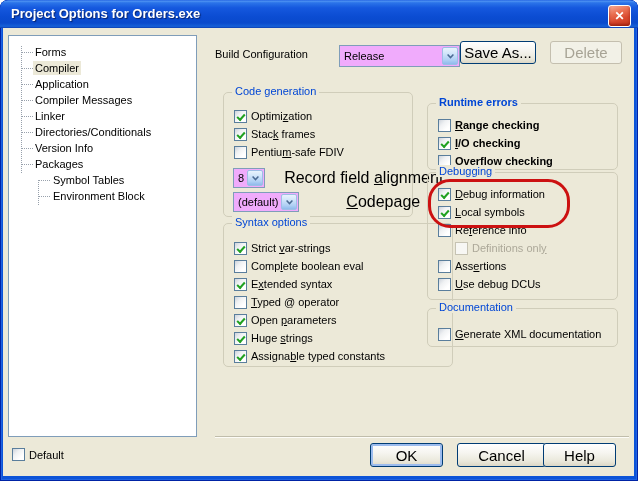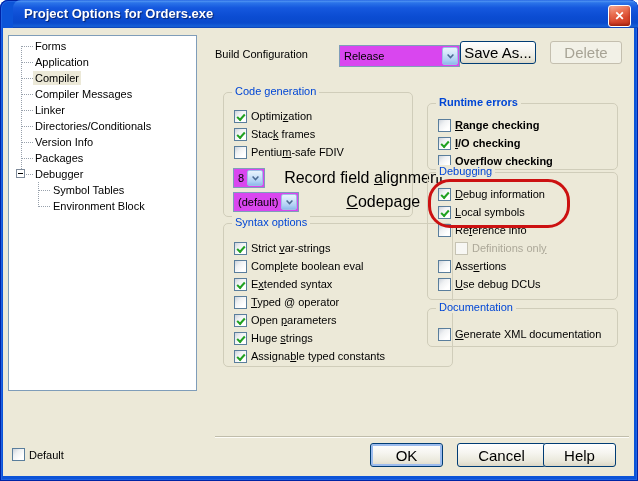--- a/index.html
+++ b/index.html
@@ -1,47 +1,47 @@
 <!DOCTYPE html>
 <html><head>
 <meta charset="utf-8">
 <style>
   html,body{margin:0;padding:0;}
   body{width:638px;height:481px;font-family:"Liberation Sans",sans-serif;background:#fff;}
   .window{position:relative;width:638px;height:481px;background:#0C54D8;border-radius:8px 8px 0 0;
     box-shadow:inset 0 0 0 1px #0023A5, inset 0 0 0 2px #1F63E2;overflow:hidden;}
-  .titlebar{position:absolute;top:0;left:13px;right:0;height:28px;border-radius:8px 8px 0 0;
+  .titlebar{position:absolute;top:0;left:0;right:0;height:28px;border-radius:8px 8px 0 0;
     background:linear-gradient(180deg,#1E5EE0 0%,#4E93F2 4%,#2B74E9 10%,#1558DE 28%,#0B4CD2 60%,#0A4ACC 82%,#1660D8 94%,#0C3EB0 100%);}
   .title{position:absolute;left:11px;top:6px;color:#fff;font-weight:bold;font-size:13px;
     text-shadow:1px 1px 1px rgba(8,28,90,.85);white-space:nowrap;}
   .closebtn{position:absolute;right:7px;top:5px;width:21px;height:20px;border:1px solid #fff;border-radius:3px;
     background:linear-gradient(160deg,#F6AC97 0%,#EA6F52 35%,#D8472D 65%,#C63A1B 100%);
     box-shadow:inset 0 -2px 3px rgba(120,10,0,.55);color:#fff;font-size:12px;font-weight:bold;
     display:flex;align-items:center;justify-content:center;cursor:pointer;line-height:1;}
   .client{position:absolute;left:3px;right:4px;top:28px;bottom:5px;background:#ECE9D8;}
 
   
-  .tree{position:absolute;left:5px;top:7px;width:189px;height:356px;background:#fff;
-    border:1px solid #7F9DB9;box-sizing:border-box;padding-top:2px;overflow:hidden;}
+  .tree{position:absolute;left:5px;top:7px;width:189px;height:402px;background:#fff;
+    border:1px solid #7F9DB9;box-sizing:border-box;padding-top:8px;overflow:hidden;}
   .trow{position:relative;height:16px;display:flex;align-items:center;padding-left:24px;font-size:11px;cursor:default;}
   .trow::before{content:"";position:absolute;left:12px;top:8px;width:12px;border-top:1px dotted #98A1AC;}
   .trow.child{padding-left:42px;}
   .trow.child::before{left:29px;width:12px;}
   .trow.has-exp::before{left:17px;width:7px;}
   .tlabel{padding:1px 2px;white-space:nowrap;}
   .tlabel.sel{background:#ECE9D8;}
   .vline-root{position:absolute;left:12px;top:10px;height:127px;border-left:1px dotted #98A1AC;}
   .vline-child{position:absolute;left:29px;top:146px;height:23px;border-left:1px dotted #98A1AC;}
   .expbox{position:absolute;left:7px;top:3px;width:9px;height:9px;box-sizing:border-box;
     border:1px solid #7E8A99;background:#fff;}
   .expbox::after{content:"";position:absolute;left:1px;top:3px;width:5px;height:1px;background:#000;}
 
   
   .bc-label{position:absolute;left:212px;top:20px;font-size:11px;}
-  .combo{position:relative;border:1px solid #7F9DB9;background:#d946ef;box-sizing:border-box;
+  .combo{position:relative;border:1px solid #7F9DB9;background:#f0abfc;box-sizing:border-box;
     display:flex;align-items:center;font-size:11px;padding:0 20px 0 4px;cursor:default;}
   .combo-val{white-space:nowrap;overflow:hidden;}
   .combo-btn{position:absolute;top:1px;right:1px;bottom:1px;width:16px;border:1px solid #9EBEE6;border-radius:2px;
     background:linear-gradient(180deg,#E9F3FD 0%,#D4E7FA 30%,#AFCFF4 75%,#8FBAEC 100%);
     display:flex;align-items:center;justify-content:center;box-sizing:border-box;}
   .bc-combo{position:absolute;left:336px;top:17px;width:121px;height:22px;}
 
   .btn{position:absolute;box-sizing:border-box;border:1px solid #003C74;border-radius:3px;
     background:linear-gradient(180deg,#FFFFFF 0%,#F6F5F0 40%,#EAE8DB 78%,#DCD7C6 100%);
     font-size:15px;color:#000;display:flex;align-items:center;justify-content:center;cursor:pointer;}
@@ -107,43 +107,39 @@
   <div class="client">
 
     <div class="tree">
       <div class="vline-root"></div>
       <div class="vline-child"></div>
       <div>
           <div class="trow">
             <span class="tlabel">Forms</span>
           </div>
           <div class="trow">
+            <span class="tlabel sel">Compiler</span>
+          </div>
+          <div class="trow">
             <span class="tlabel">Application</span>
           </div>
           <div class="trow">
-            <span class="tlabel sel">Compiler</span>
-          </div>
-          <div class="trow">
             <span class="tlabel">Compiler Messages</span>
           </div>
           <div class="trow">
             <span class="tlabel">Linker</span>
           </div>
           <div class="trow">
             <span class="tlabel">Directories/Conditionals</span>
           </div>
           <div class="trow">
             <span class="tlabel">Version Info</span>
           </div>
           <div class="trow">
             <span class="tlabel">Packages</span>
-          </div>
-          <div class="trow has-exp">
-            <span class="expbox"></span>
-            <span class="tlabel">Debugger</span>
           </div>
           <div class="trow child">
             <span class="tlabel">Symbol Tables</span>
           </div>
           <div class="trow child">
             <span class="tlabel">Environment Block</span>
           </div>
         </div>
     </div>
 

